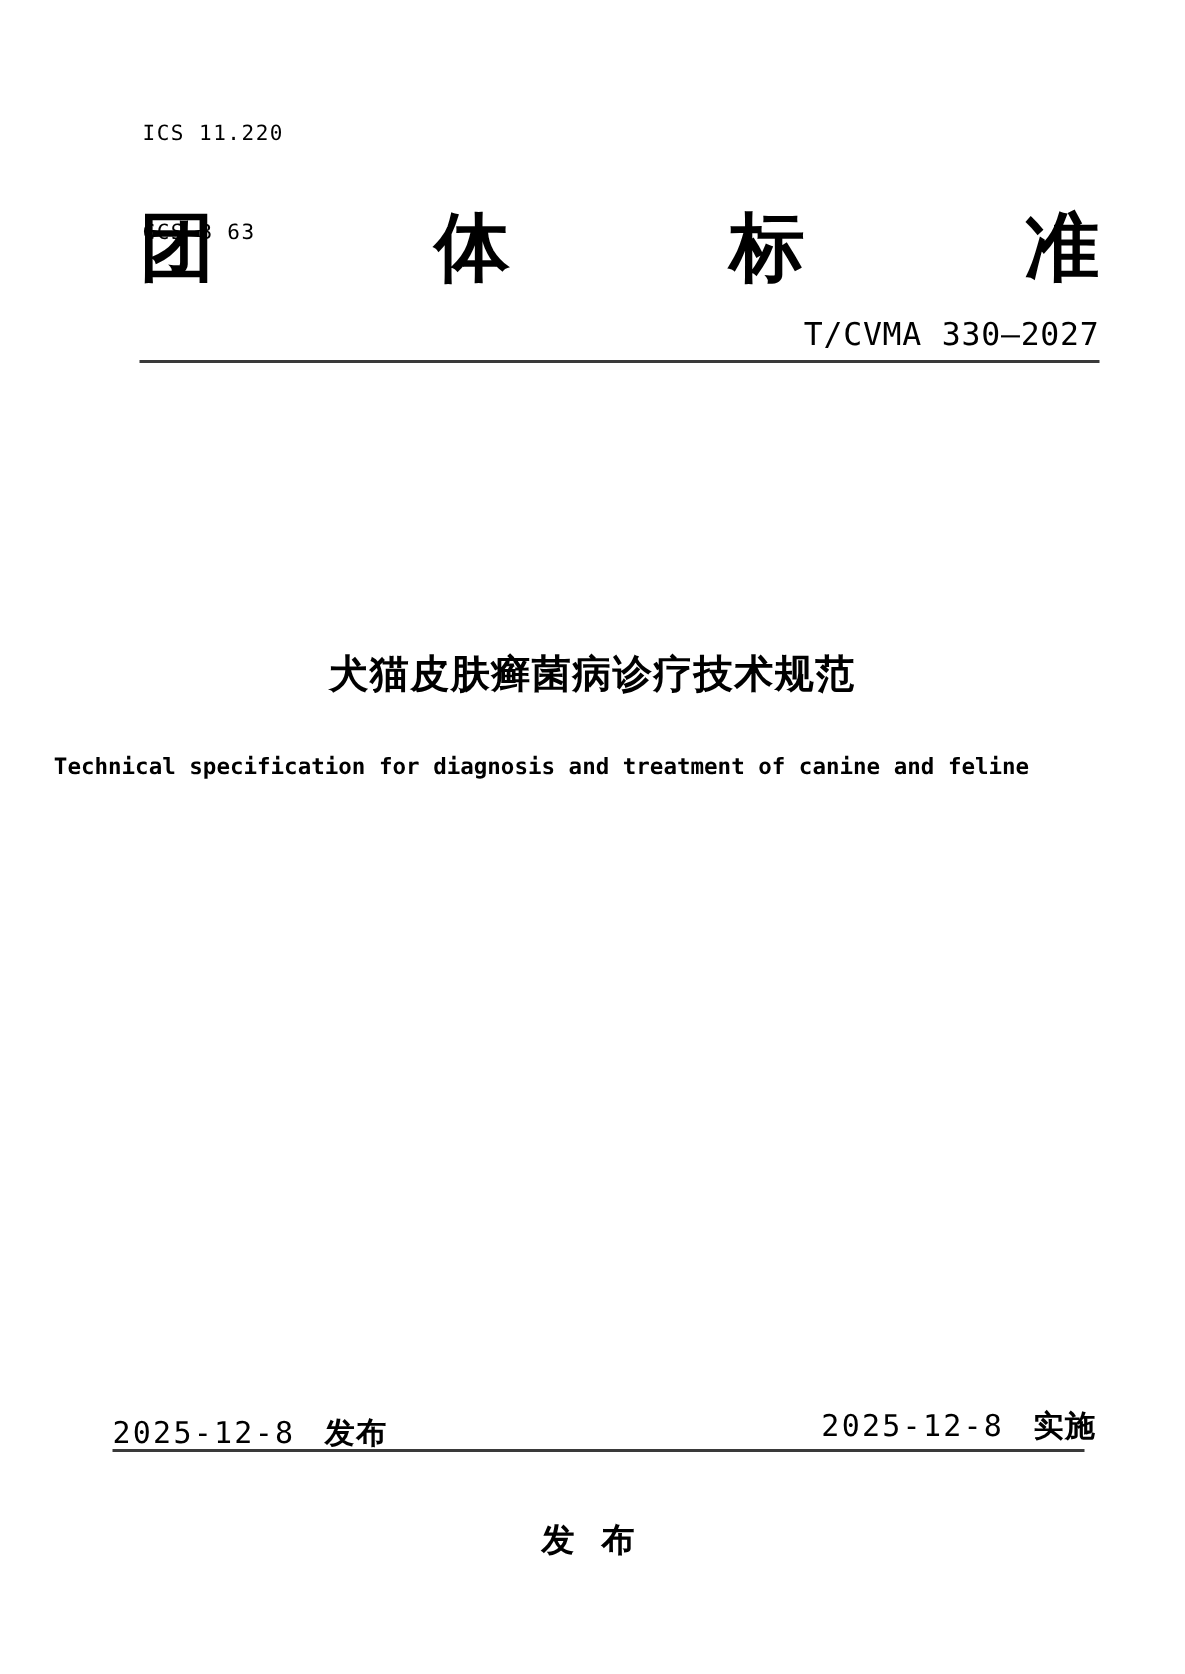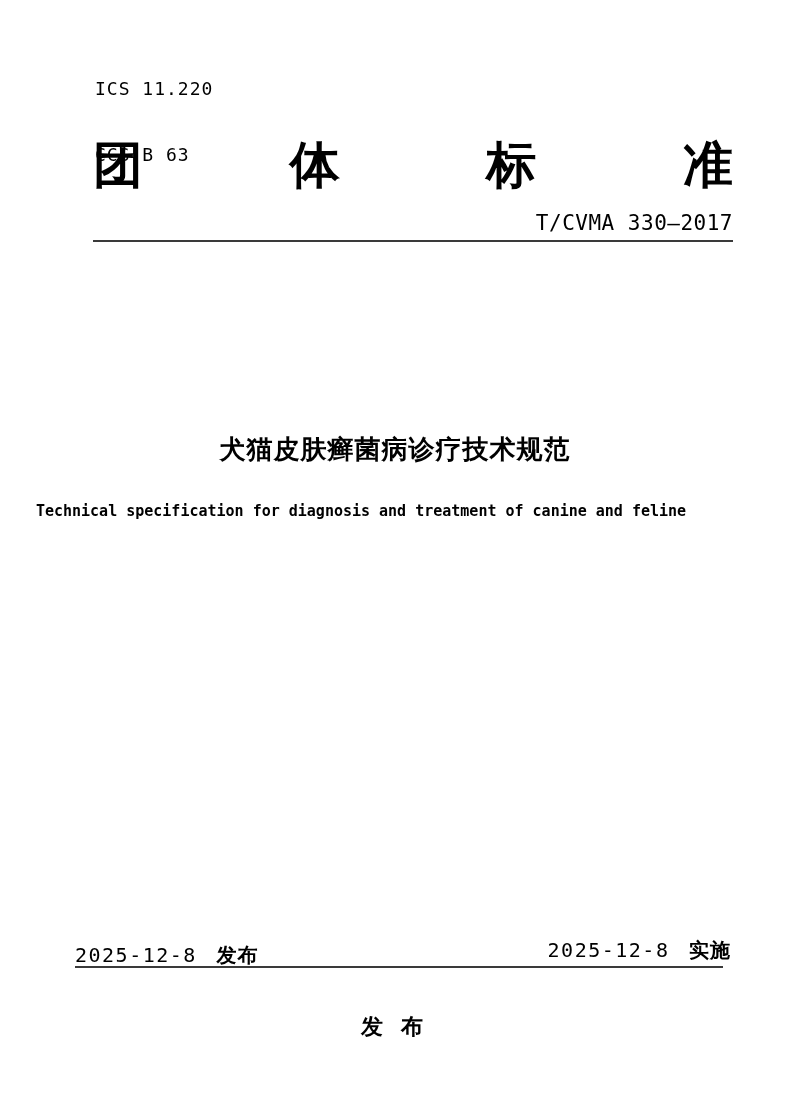--- a/index.html
+++ b/index.html
@@ -15,21 +15,21 @@
     background: #ffffff;
     color: #000000;
     font-family: "Liberation Sans", sans-serif;
     overflow: hidden;
   }
   .codes {
     position: absolute;
     left: 95px;
     top: 34px;
     font-family: "DejaVu Sans Mono", monospace;
-    font-size: 18px;
+    font-size: 14px;
     line-height: 22px;
     letter-spacing: 1px;
     white-space: pre;
   }
   .standard-type {
     position: absolute;
     left: 93px;
     top: 138px;
     width: 640px;
     display: flex;
@@ -136,21 +136,21 @@
     <div>CCS B 63</div>
   </div>
 
   <div class="standard-type">
     <span>团</span>
     <span>体</span>
     <span>标</span>
     <span>准</span>
   </div>
 
-  <div class="standard-number">T/CVMA 330—2017</div>
+  <div class="standard-number">T/CVMA 330—2027</div>
 
   <div class="rule top-rule"></div>
 
   <div class="title-zh">犬猫皮肤癣菌病诊疗技术规范</div>
 
   <div class="title-en">
     <div>Technical specification for diagnosis and treatment of canine and feline</div>
   </div>
 
   <div class="date-block issue-date">

